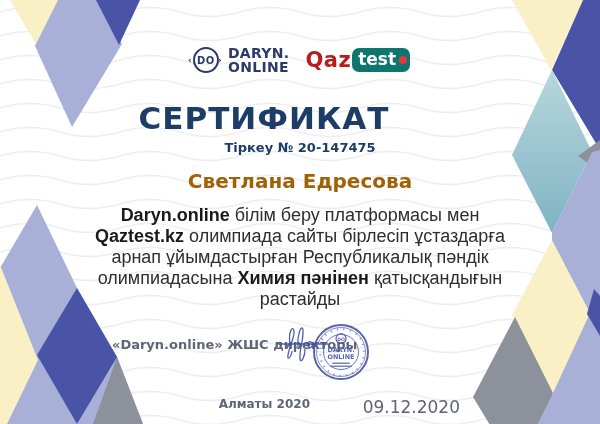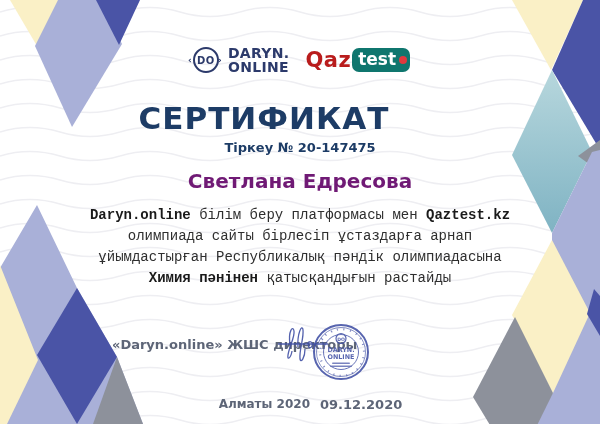--- a/index.html
+++ b/index.html
@@ -26,33 +26,33 @@
   .qaz-pill { position:relative; background:#0f766e; color:#fff; font-size:17px; font-weight:bold;
     border-radius:7px; padding:1px 14px 3px 6px; margin-left:1px; }
   .qaz-dot { position:absolute; right:3px; top:50%; margin-top:-4px; width:8px; height:8px; border-radius:50%; background:#e0393e; }
 
   
   .title { position:absolute; top:100px; left:0; width:528px; text-align:center;
     font-size:31px; font-weight:bold; color:#1d3c66; letter-spacing:1px; }
   .reg { position:absolute; top:140px; left:0; width:600px; text-align:center;
     font-size:13px; font-weight:bold; color:#1d3c66; }
   .recipient { position:absolute; top:169px; left:0; width:600px; text-align:center;
-    font-size:20px; font-weight:bold; color:#701a75; }
+    font-size:20px; font-weight:bold; color:#a16207; }
   .body-text { position:absolute; top:205px; left:80px; width:440px; text-align:center;
-    font-size:14px; line-height:21px; color:#2e2e2e; font-family:Liberation Mono, monospace; }
+    font-size:18px; line-height:21px; color:#2e2e2e; font-family:Liberation Sans, sans-serif; }
   .body-text .b { font-weight:bold; color:#1a1a1a; }
 
   
   .sig-left { position:absolute; left:112px; top:337px; font-size:13px; font-weight:bold; color:#5d6577; }
   .sig-right { position:absolute; left:389px; top:337px; font-size:13px; font-weight:bold; color:#5d6577; }
   .stamp-wrap { position:absolute; left:276px; top:317px; width:106px; height:70px; }
   .footer-place { position:absolute; left:160px; top:397px; width:150px; text-align:right;
     font-size:12px; font-weight:bold; color:#5d6577; }
-  .footer-date { position:absolute; left:320px; top:397px; width:140px; text-align:left;
-    font-size:13px; font-weight:bold; color:#5d6577; }
+  .footer-date { position:absolute; left:320px; top:397px; width:140px; text-align:right;
+    font-size:17px; font-weight:normal; color:#5d6577; }
 </style>
 </head>
 <body>
 
 <div class="canvas">
 
   <svg class="bg-svg" viewBox="0 0 600 424" xmlns="http://www.w3.org/2000/svg">
     <defs>
       <pattern id="wv" width="120" height="24" patternUnits="userSpaceOnUse">
         <path d="M0 12 Q30 3 60 12 T120 12" fill="none" stroke="#eeeef2" stroke-width="1.5"></path>

